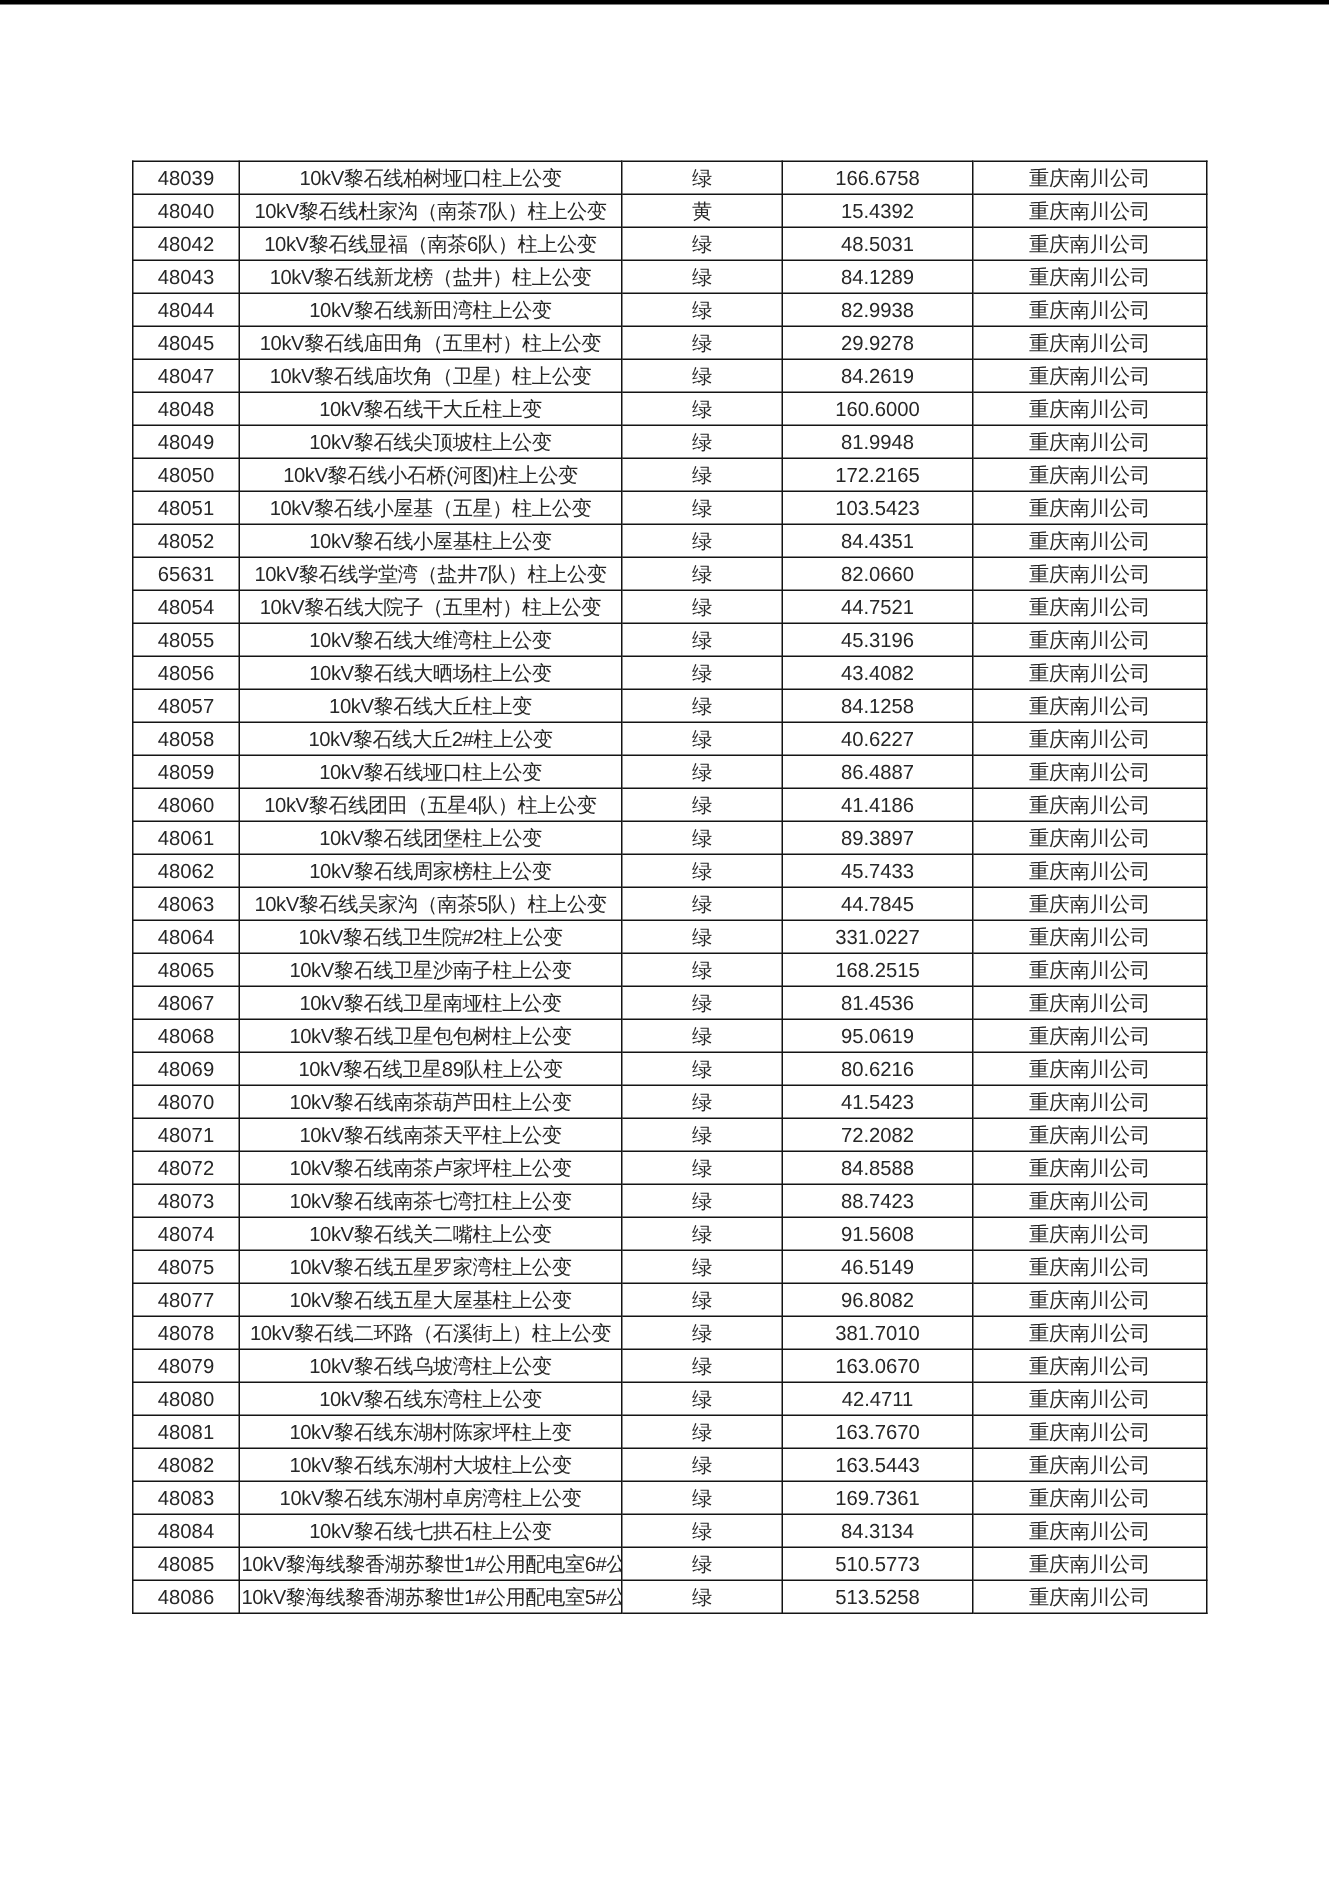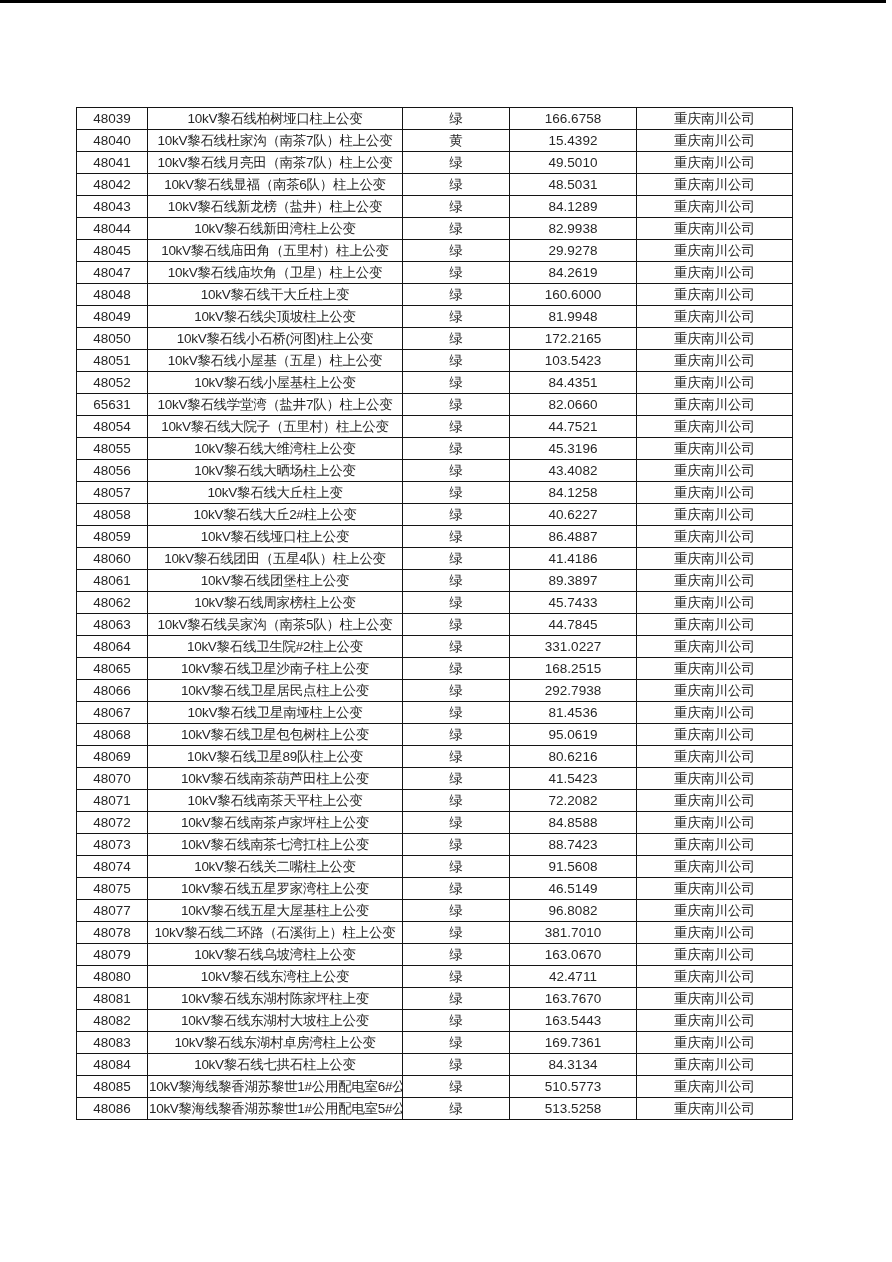--- a/index.html
+++ b/index.html
@@ -12,21 +12,21 @@
     overflow: hidden;
   }
   .top-rule {
     position: absolute;
     left: 0; top: 0;
     width: 886px; height: 3px;
     background: #000000;
   }
   .data-table {
     position: absolute;
-    left: 76px; top: 107px;
+    left: 88px; top: 107px;
     width: 716px;
     border-collapse: collapse;
     table-layout: fixed;
   }
   .data-table td {
     border: 1px solid #141414;
     height: 21.46px;
     font-size: 13.5px;
     line-height: 21px;
     text-align: center;
@@ -65,27 +65,20 @@
         <td>重庆南川公司</td>
       </tr>
       <tr>
         <td>48040</td>
         <td class="cell-name">10kV黎石线杜家沟（南茶7队）柱上公变</td>
         <td>黄</td>
         <td>15.4392</td>
         <td>重庆南川公司</td>
       </tr>
       <tr>
-        <td>48041</td>
-        <td class="cell-name">10kV黎石线月亮田（南茶7队）柱上公变</td>
-        <td>绿</td>
-        <td>49.5010</td>
-        <td>重庆南川公司</td>
-      </tr>
-      <tr>
         <td>48042</td>
         <td class="cell-name">10kV黎石线显福（南茶6队）柱上公变</td>
         <td>绿</td>
         <td>48.5031</td>
         <td>重庆南川公司</td>
       </tr>
       <tr>
         <td>48043</td>
         <td class="cell-name">10kV黎石线新龙榜（盐井）柱上公变</td>
         <td>绿</td>
@@ -230,27 +223,20 @@
         <td class="cell-name">10kV黎石线卫生院#2柱上公变</td>
         <td>绿</td>
         <td>331.0227</td>
         <td>重庆南川公司</td>
       </tr>
       <tr>
         <td>48065</td>
         <td class="cell-name">10kV黎石线卫星沙南子柱上公变</td>
         <td>绿</td>
         <td>168.2515</td>
-        <td>重庆南川公司</td>
-      </tr>
-      <tr>
-        <td>48066</td>
-        <td class="cell-name">10kV黎石线卫星居民点柱上公变</td>
-        <td>绿</td>
-        <td>292.7938</td>
         <td>重庆南川公司</td>
       </tr>
       <tr>
         <td>48067</td>
         <td class="cell-name">10kV黎石线卫星南垭柱上公变</td>
         <td>绿</td>
         <td>81.4536</td>
         <td>重庆南川公司</td>
       </tr>
       <tr>

